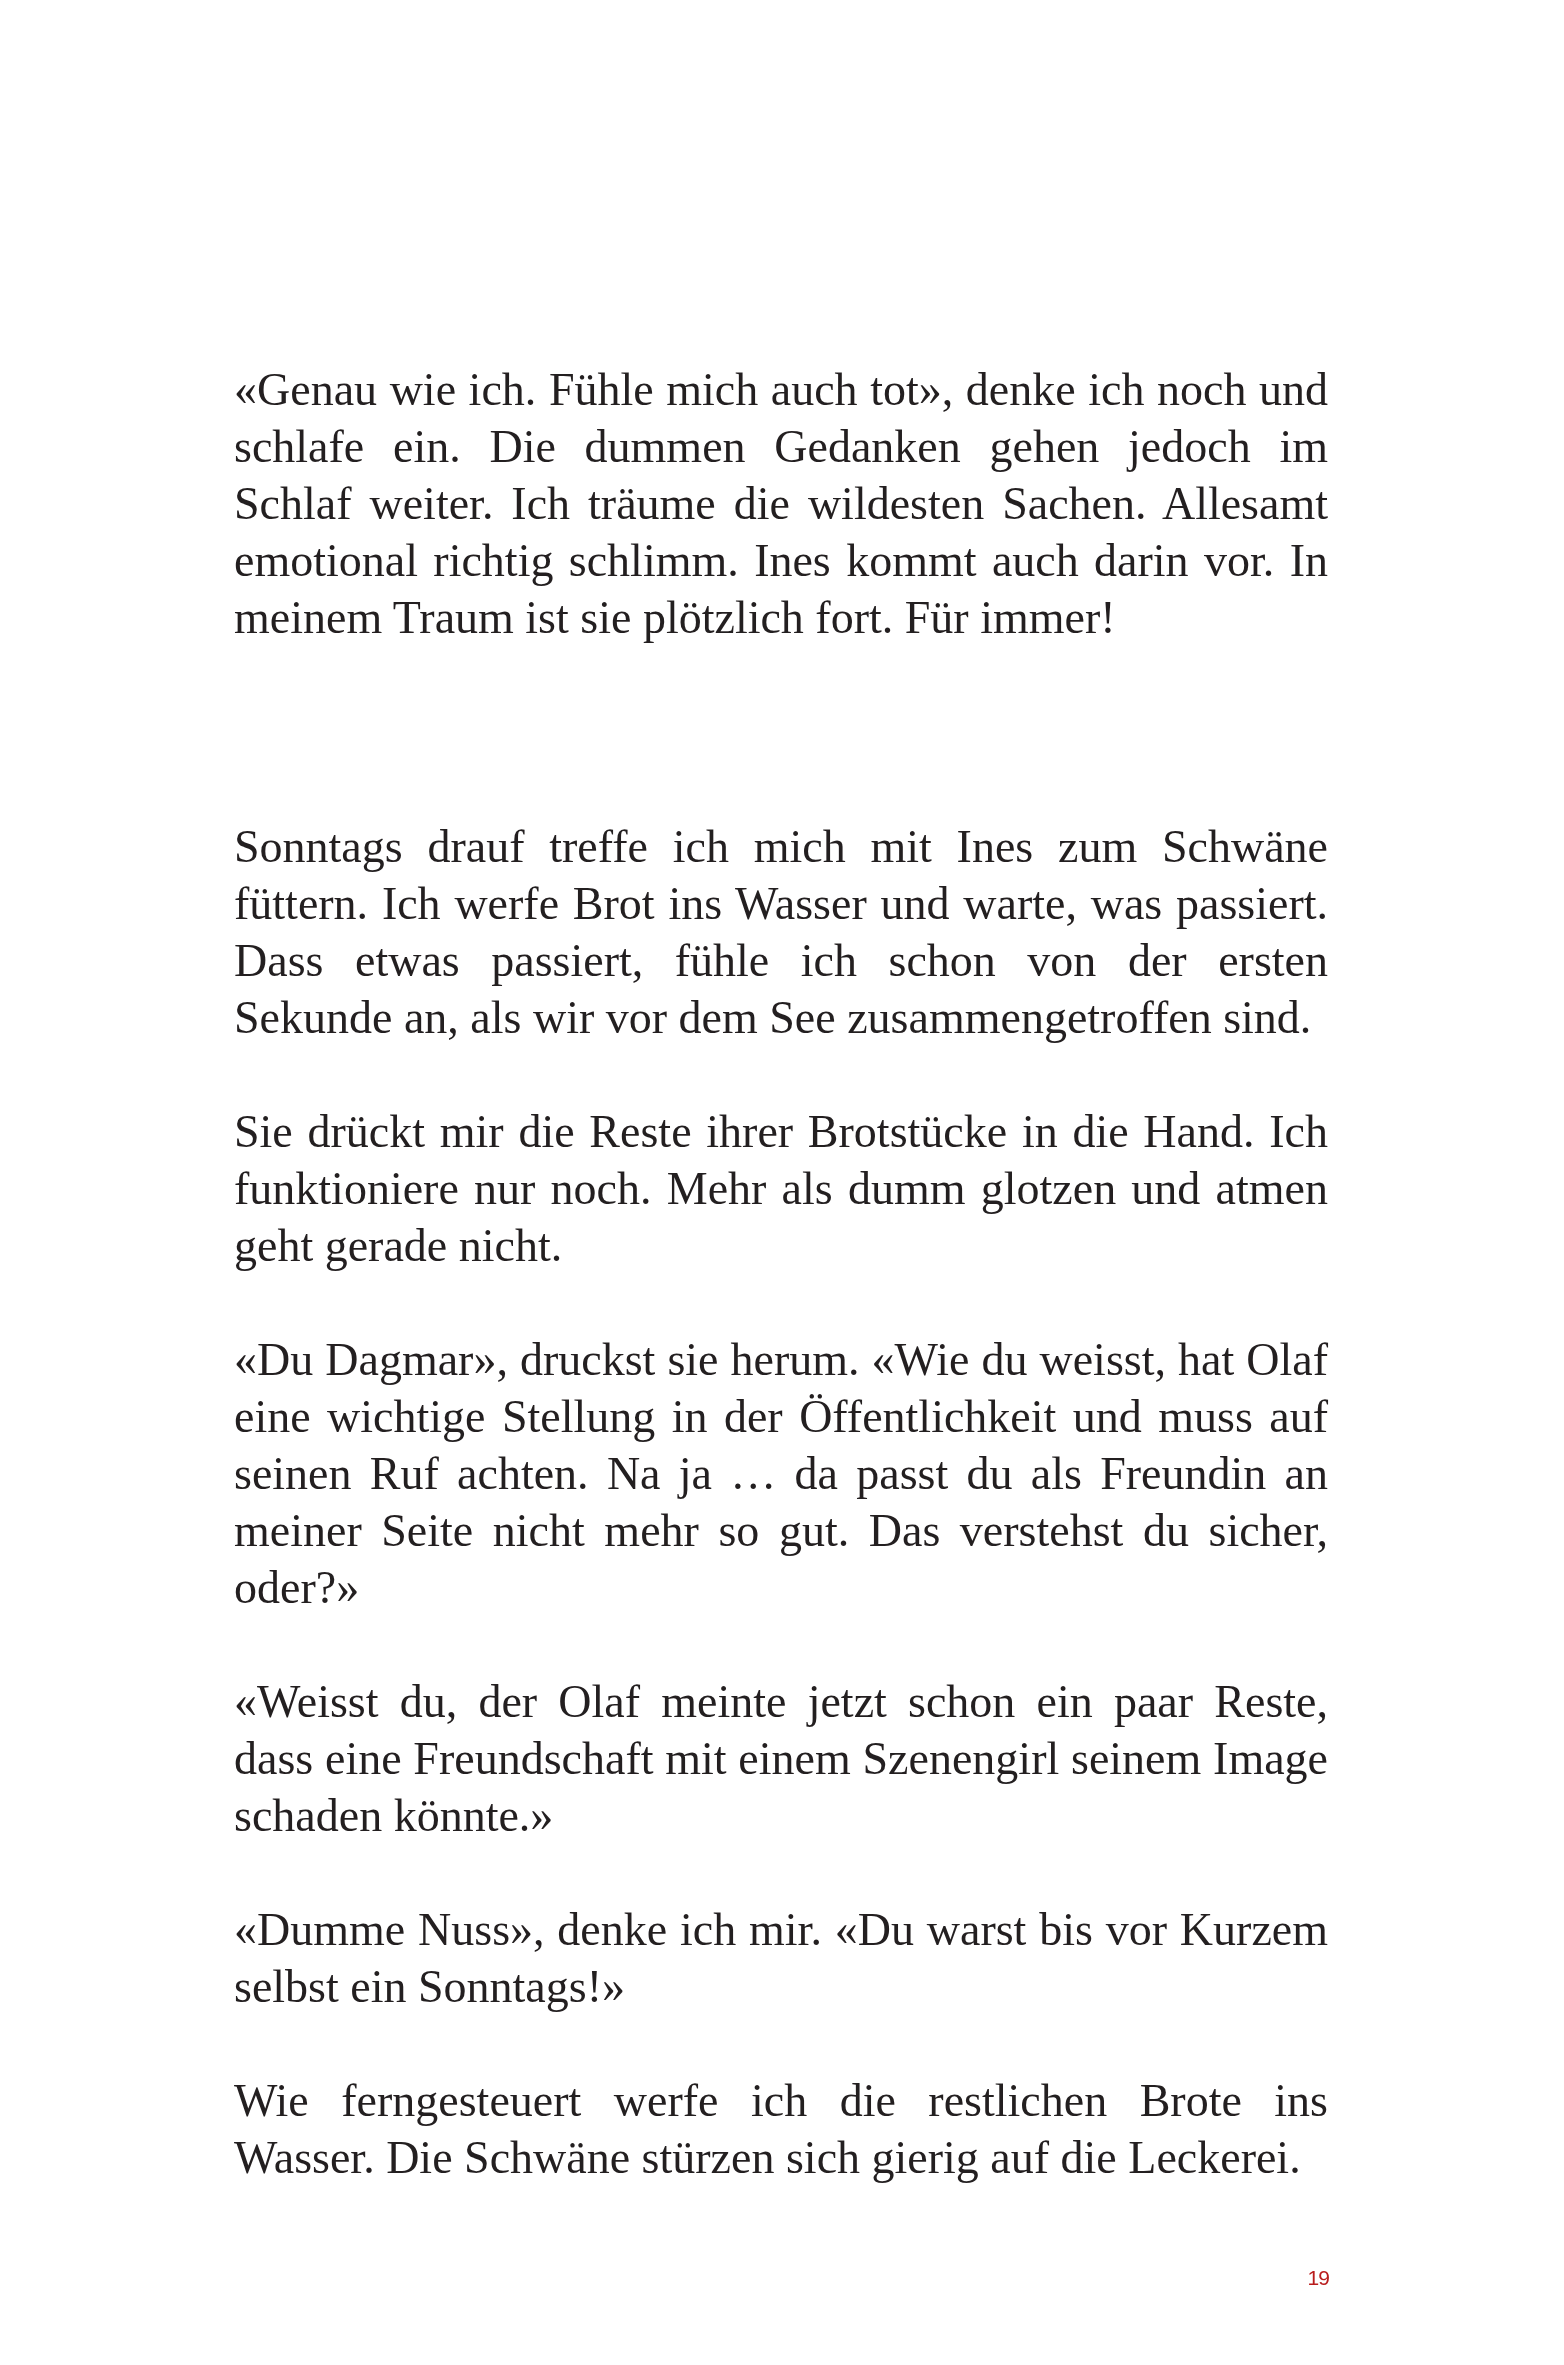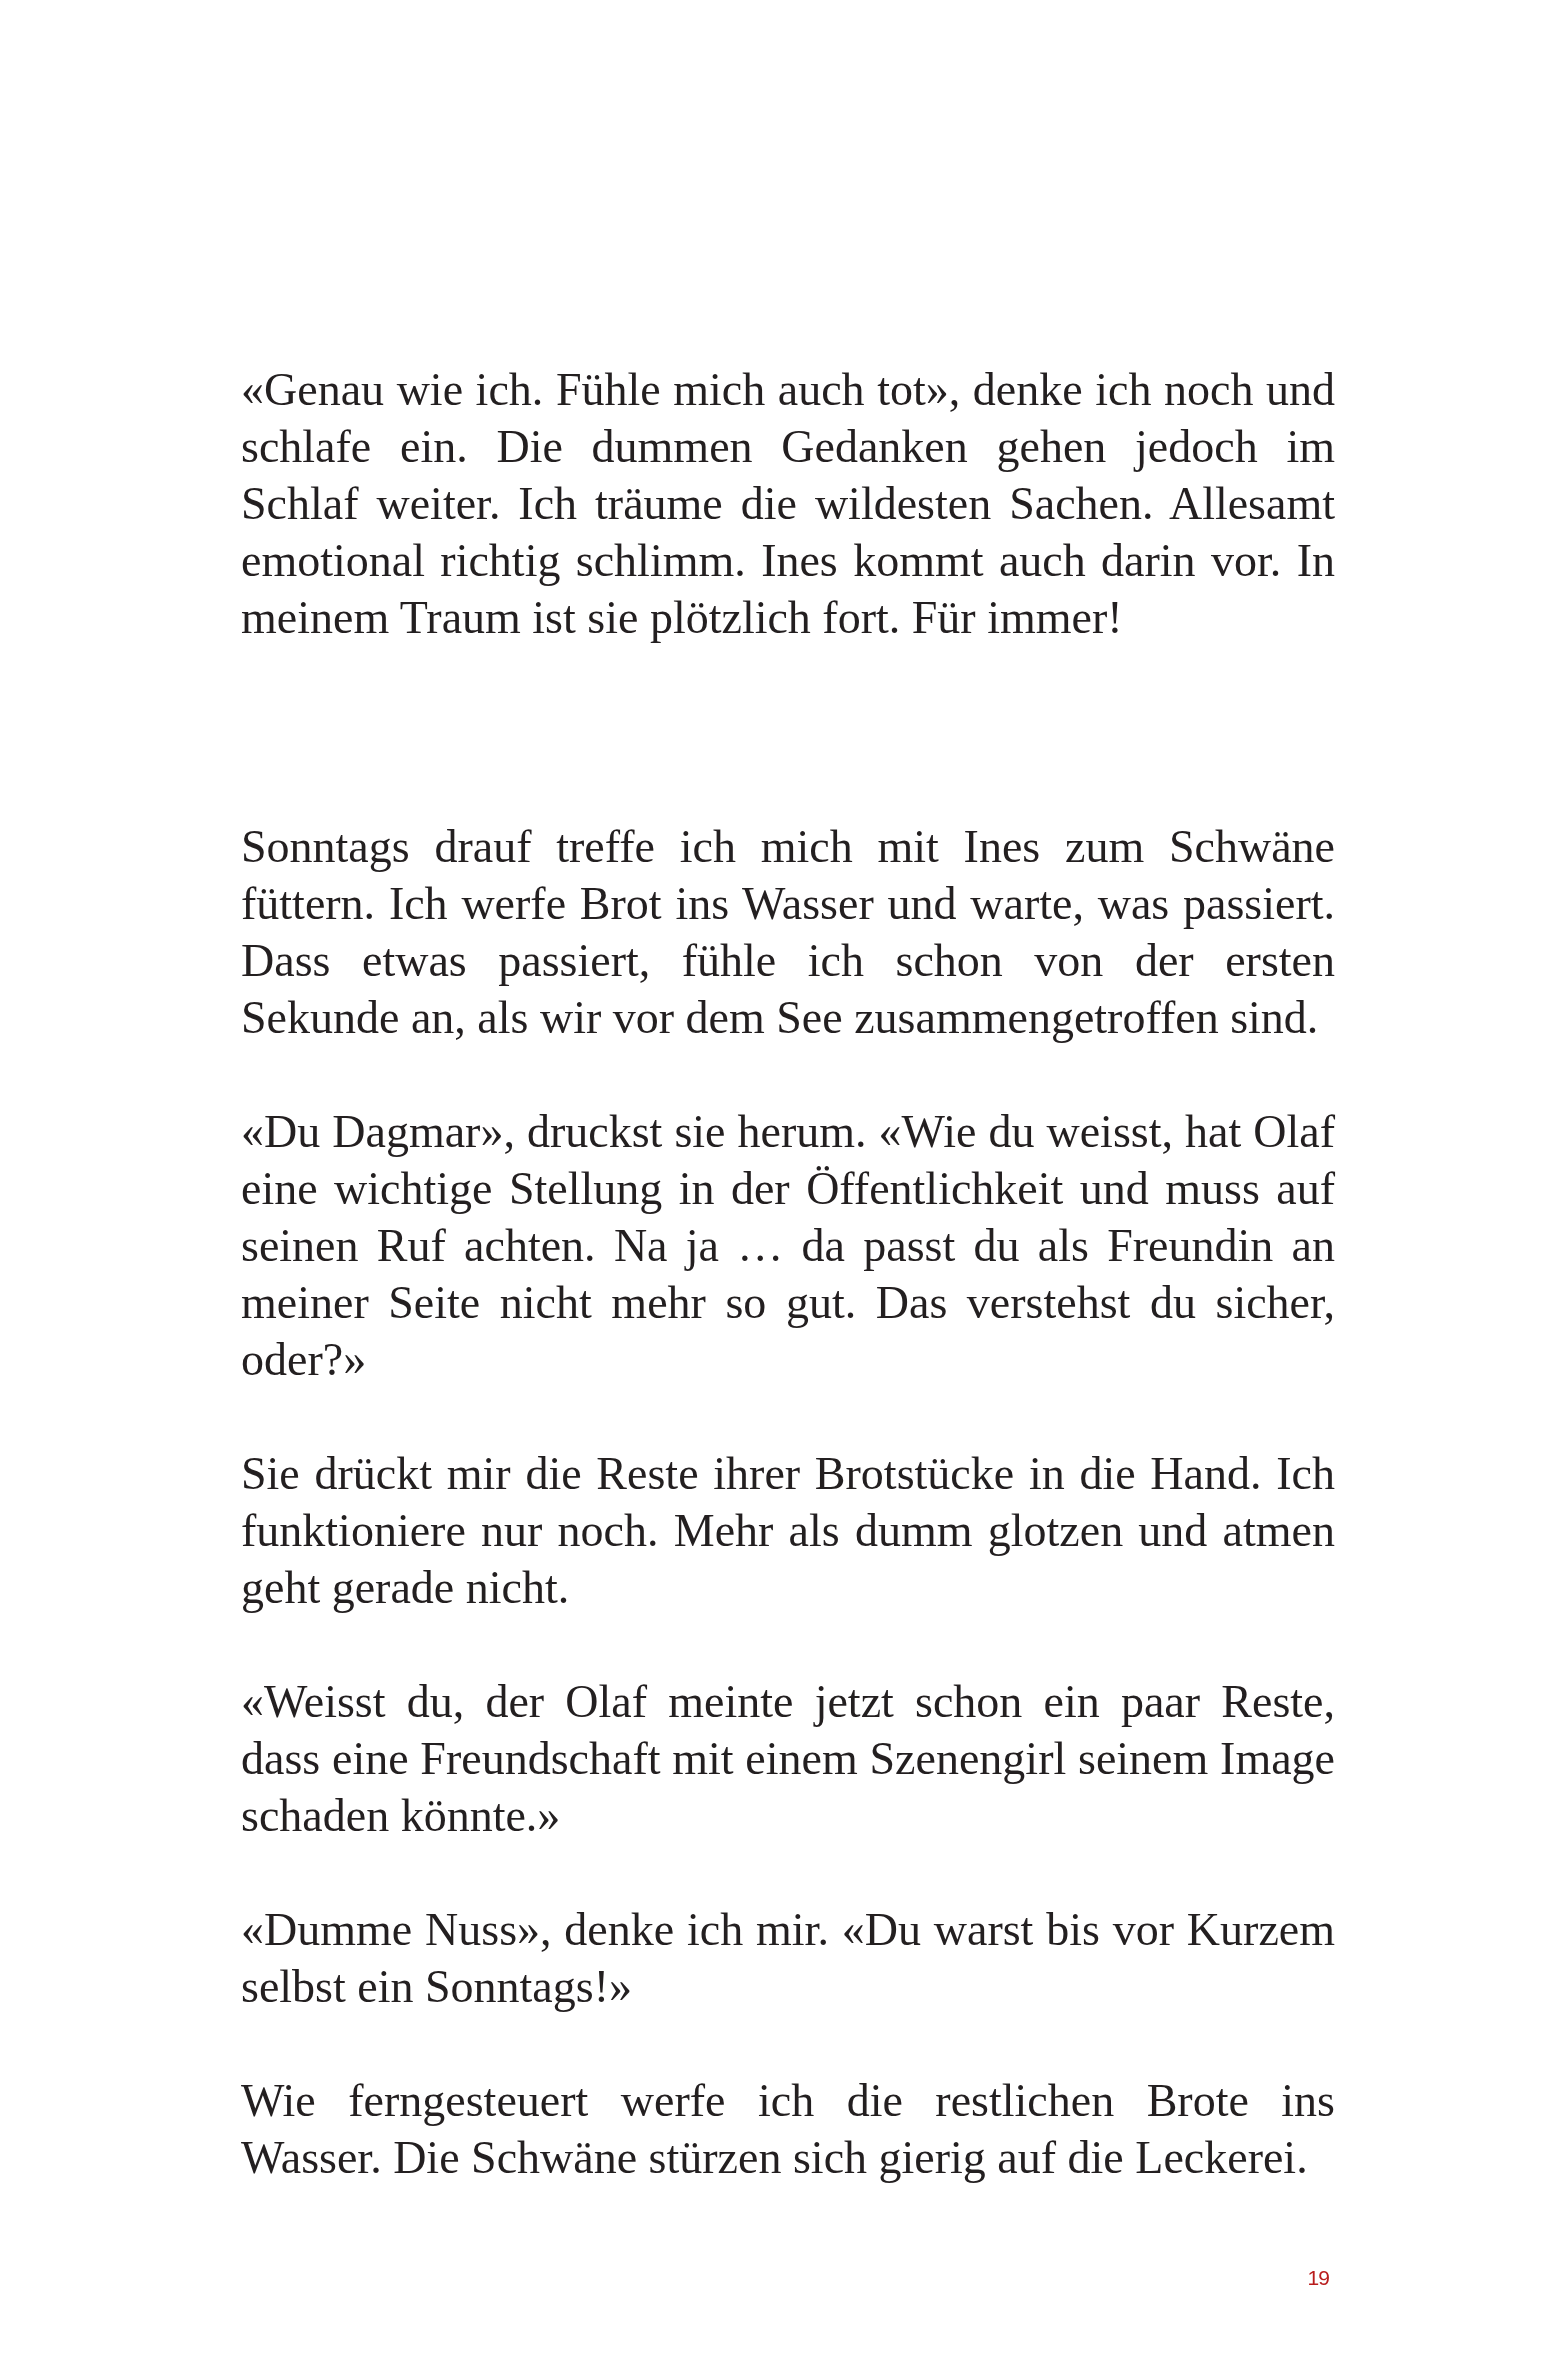--- a/index.html
+++ b/index.html
@@ -16,21 +16,21 @@
     .page {
       position: absolute;
       left: 0;
       top: 0;
       width: 1565px;
       height: 2459px;
       background: #ffffff;
     }
     .text-block {
       position: absolute;
-      left: 241px;
+      left: 234px;
       top: 361px;
       width: 1094px;
       font-family: "Liberation Serif", "DejaVu Serif", serif;
       font-size: 46px;
       line-height: 57px;
       color: #231f20;
       text-align: justify;
       -webkit-hyphens: manual;
       hyphens: manual;
     }
@@ -57,21 +57,21 @@
       letter-spacing: -0.9px;
     }
   </style>
 </head>
 <body>
 
 <div class="page">
   <div class="text-block">
     <p class="scene-break-after">«Genau wie ich. Fühle mich auch tot», denke ich noch und schlafe ein. Die dummen Gedanken gehen jedoch im Schlaf weiter. Ich träume die wildesten Sachen. Allesamt emotional richtig schlimm. Ines kommt auch darin vor. In meinem Traum ist sie plötzlich fort. Für immer!</p>
     <p>Sonntags drauf treffe ich mich mit Ines zum Schwäne füttern. Ich werfe Brot ins Wasser und warte, was passiert. Dass etwas passiert, fühle ich schon von der ersten Sekunde an, als wir vor dem See zusammengetroffen sind.</p>
+    <p>Sie drückt mir die Reste ihrer Brotstücke in die Hand. Ich funk­tioniere nur noch. Mehr als dumm glotzen und atmen geht gerade nicht.</p>
     <p>«Du Dagmar», druckst sie herum. «Wie du weisst, hat Olaf eine wichtige Stellung in der Öffentlichkeit und muss auf seinen Ruf achten. Na ja … da passt du als Freundin an meiner Seite nicht mehr so gut. Das verstehst du sicher, oder?»</p>
-    <p>Sie drückt mir die Reste ihrer Brotstücke in die Hand. Ich funk­tioniere nur noch. Mehr als dumm glotzen und atmen geht gerade nicht.</p>
     <p>«Weisst du, der Olaf meinte jetzt schon ein paar Reste, dass eine Freundschaft mit einem Szenengirl seinem Image schaden könnte.»</p>
     <p>«Dumme Nuss», denke ich mir. «Du warst bis vor Kurzem selbst ein Sonntags!»</p>
     <p>Wie ferngesteuert werfe ich die restlichen Brote ins Wasser. Die Schwäne stürzen sich gierig auf die Leckerei.</p>
   </div>
   <div class="page-number">19</div>
 </div>
 
 
 </body></html>

